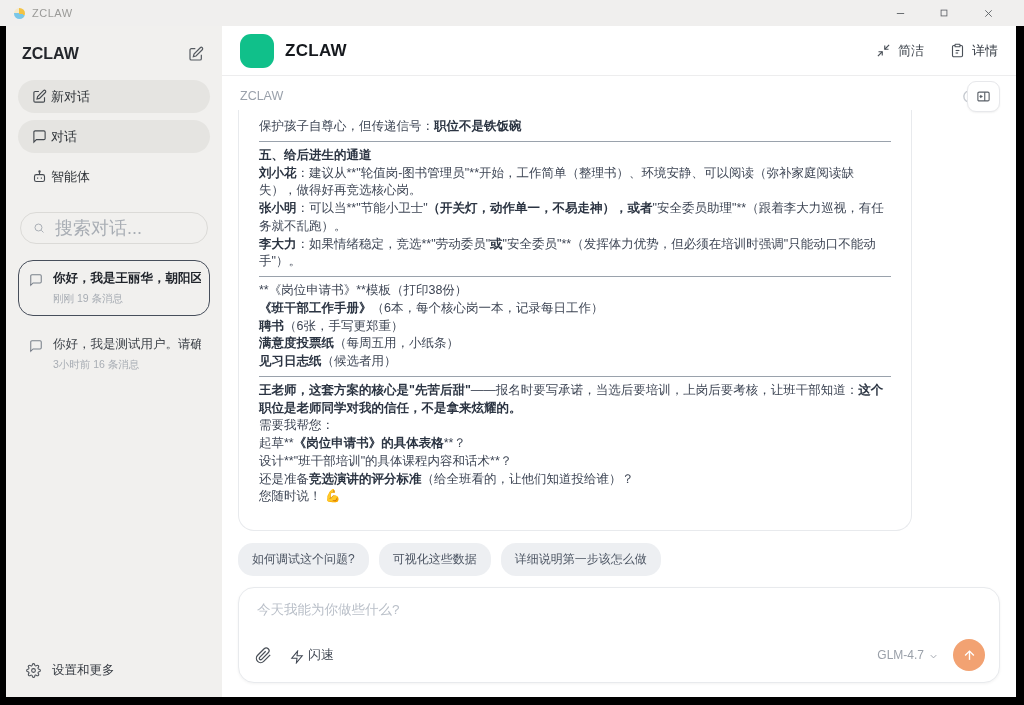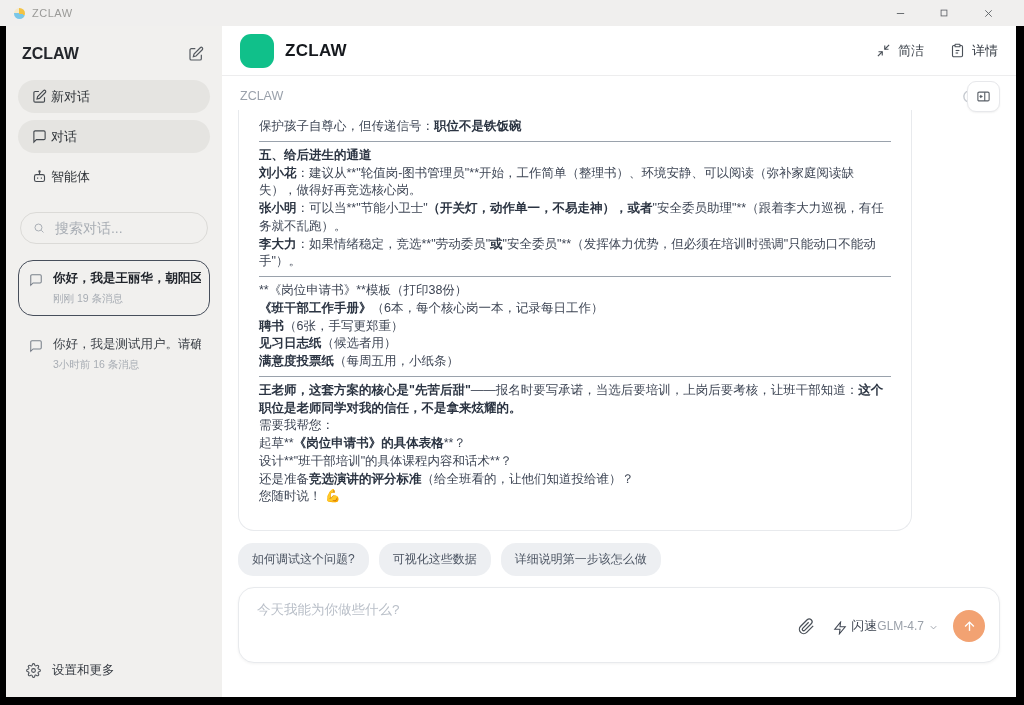--- a/index.html
+++ b/index.html
@@ -24,21 +24,21 @@
     padding:12px 12px 10px;box-sizing:border-box}
   .sb-head{display:flex;align-items:center;justify-content:space-between;padding:6px 4px 16px}
   .sb-title{font-size:16px;font-weight:700;color:#23262b}
   .icon-btn{color:#555a60;cursor:pointer;padding:2px}
   .nav-item{display:flex;align-items:center;gap:4px;height:33px;border-radius:17px;padding:0 14px;
     font-size:13px;color:#2f3338;margin-bottom:7px;cursor:pointer}
   .nav-item.active{background:#e5e4e1}
   .nav-item .nico{color:#44494f}
   .sb-search{margin:12px 2px 2px;display:flex;align-items:center;gap:8px;height:32px;
     border:1px solid #dbdad7;border-radius:16px;padding:0 12px;color:#a8adb4;box-sizing:border-box}
-  .sb-search input{border:none;background:transparent;outline:none;font-size:14px;color:#5a5f66;width:100%;font-family:inherit}
+  .sb-search input{border:none;background:transparent;outline:none;font-size:18px;color:#5a5f66;width:100%;font-family:inherit}
   .sb-search input::placeholder{color:#a8adb4}
   .conv-list{margin-top:14px;display:flex;flex-direction:column;gap:10px}
   .conv{display:flex;gap:10px;padding:9px 10px;border-radius:15px;border:1.5px solid transparent;cursor:pointer}
   .conv.selected{border-color:#474e5b}
   .conv-icon{color:#7a818b;margin-top:3px;flex:none}
   .conv-title{font-size:12.5px;color:#3a3f46;white-space:nowrap;overflow:hidden;max-width:148px}
   .conv.selected .conv-title{font-weight:700;color:#1f232a}
   .conv-meta{font-size:10.5px;color:#a8adb4;margin-top:5px}
   .sb-footer{margin-top:auto;display:flex;gap:11px;align-items:center;padding:8px 8px;font-size:12.5px;color:#383d44;cursor:pointer}
   .sb-footer .nico{color:#4a4f56}
@@ -63,22 +63,22 @@
     padding:8px 20px 24px;font-size:12.5px;line-height:1.42;color:#3d4554;flex:none;overflow:hidden}
   .bubble p{margin:0}
   .bubble .b{font-weight:700;color:#2b3442}
   .bubble hr{border:none;border-top:1px solid #9aa2ac;margin:5px 0}
   .emoji{color:#f2a93b}
   .chips{display:flex;gap:10px;margin:12px 16px 0;flex:none}
   .chip{background:#edeff2;border:none;border-radius:15px;padding:8px 14px;font-size:12px;color:#4a5361;
     font-family:inherit;cursor:pointer;white-space:nowrap}
   
   .composer{margin:11px 16px 0;border:1px solid #e8eaed;border-radius:16px;background:#fff;
-    box-shadow:0 1px 3px rgba(0,0,0,.05);padding:13px 14px 11px;display:flex;flex-direction:row;
-    height:76px;box-sizing:border-box;flex:none}
+    box-shadow:0 1px 3px rgba(0,0,0,.05);padding:13px 14px 11px;display:flex;flex-direction:column;
+    height:96px;box-sizing:border-box;flex:none}
   .composer textarea{border:none;outline:none;resize:none;font-family:inherit;font-size:13.5px;color:#333;flex:1;padding:0 4px}
   .composer textarea::placeholder{color:#b9bfc8}
   .composer-bar{display:flex;align-items:center;flex:none}
   .tool-btn{color:#4b5159;cursor:pointer;padding:2px;margin-right:16px}
   .quick-btn{display:flex;gap:4px;align-items:flex-end;font-size:13px;color:#3f4652;cursor:pointer}
   .model-select{margin-left:auto;display:flex;align-items:flex-end;gap:4px;font-size:12px;color:#9aa0a9;cursor:pointer}
   .send-btn{width:32px;height:32px;border-radius:50%;background:#f2a272;color:#fff;display:flex;
     align-items:center;justify-content:center;border:none;margin-left:14px;cursor:pointer;flex:none}
 </style>
 </head>
@@ -234,22 +234,22 @@
           <p><span>保护孩子自尊心，但传递信号：</span><span class="b">职位不是铁饭碗</span></p>
           <hr>
           <p><span class="b">五、给后进生的通道</span></p>
           <p><span class="b">刘小花</span><span>：建议从**"轮值岗-图书管理员"**开始，工作简单（整理书）、环境安静、可以阅读（弥补家庭阅读缺失），做得好再竞选核心岗。</span></p>
           <p><span class="b">张小明</span><span>：可以当**"节能小卫士"</span><span class="b">（开关灯，动作单一，不易走神），或者</span><span>"安全委员助理"**（跟着李大力巡视，有任务就不乱跑）。</span></p>
           <p><span class="b">李大力</span><span>：如果情绪稳定，竞选**"劳动委员"</span><span class="b">或</span><span>"安全委员"**（发挥体力优势，但必须在培训时强调"只能动口不能动手"）。</span></p>
           <hr>
           <p><span>**《岗位申请书》**模板（打印38份）</span></p>
           <p><span class="b">《班干部工作手册》</span><span>（6本，每个核心岗一本，记录每日工作）</span></p>
           <p><span class="b">聘书</span><span>（6张，手写更郑重）</span></p>
+          <p><span class="b">满意度投票纸</span><span>（每周五用，小纸条）</span></p>
           <p><span class="b">见习日志纸</span><span>（候选者用）</span></p>
-          <p><span class="b">满意度投票纸</span><span>（每周五用，小纸条）</span></p>
           <hr>
           <p><span class="b">王老师，这套方案的核心是"先苦后甜"</span><span>——报名时要写承诺，当选后要培训，上岗后要考核，让班干部知道：</span><span class="b">这个职位是老师同学对我的信任，不是拿来炫耀的。</span></p>
           <p><span>需要我帮您：</span></p>
           <p><span>起草**</span><span class="b">《岗位申请书》的具体表格</span><span>**？</span></p>
           <p><span>设计**"班干部培训"的具体课程内容和话术**？</span></p>
           <p><span>还是准备</span><span class="b">竞选演讲的评分标准</span><span>（给全班看的，让他们知道投给谁）？</span></p>
           <p><span>您随时说！</span><span class="emoji"> 💪</span></p>
         </div>
 
       <div class="chips" id="chips-row">

